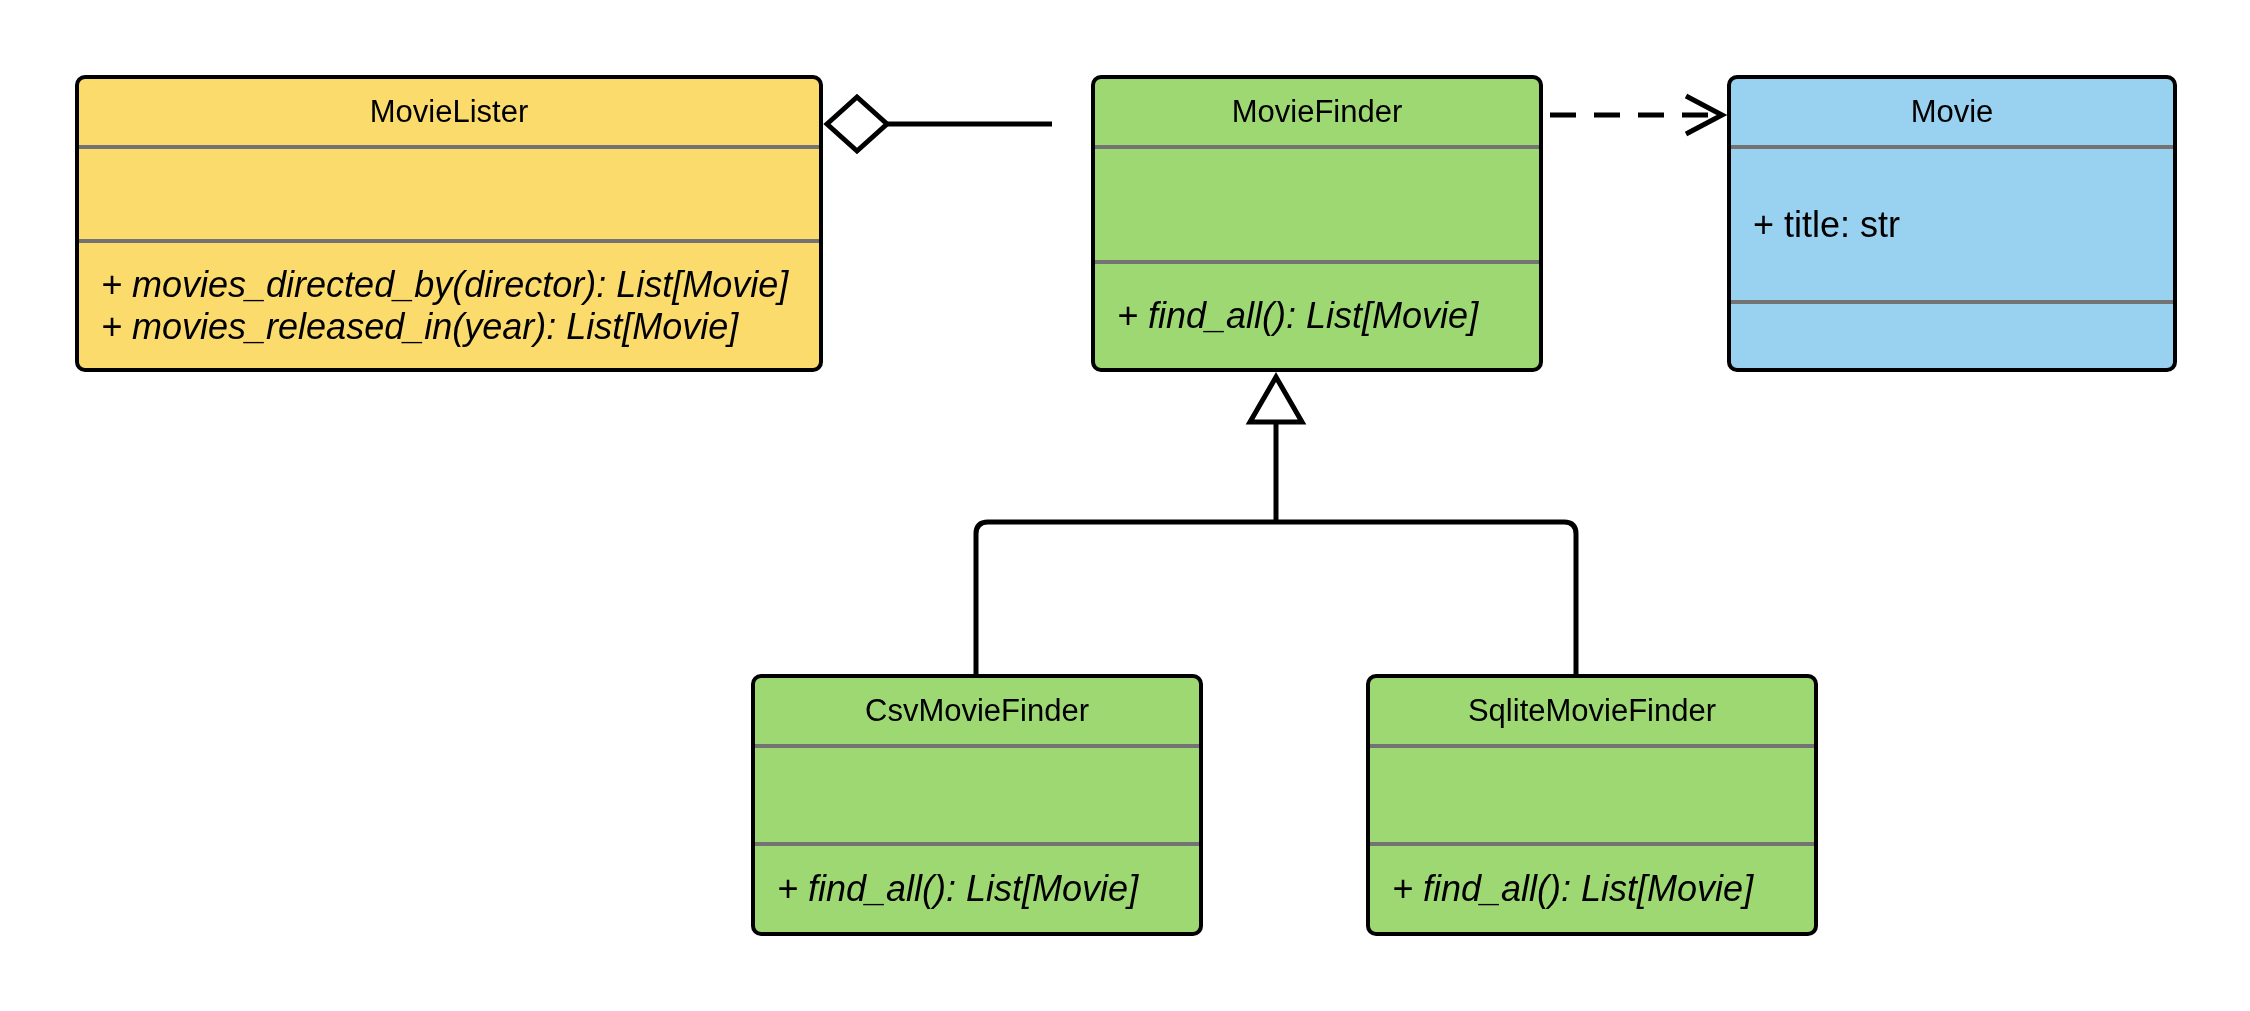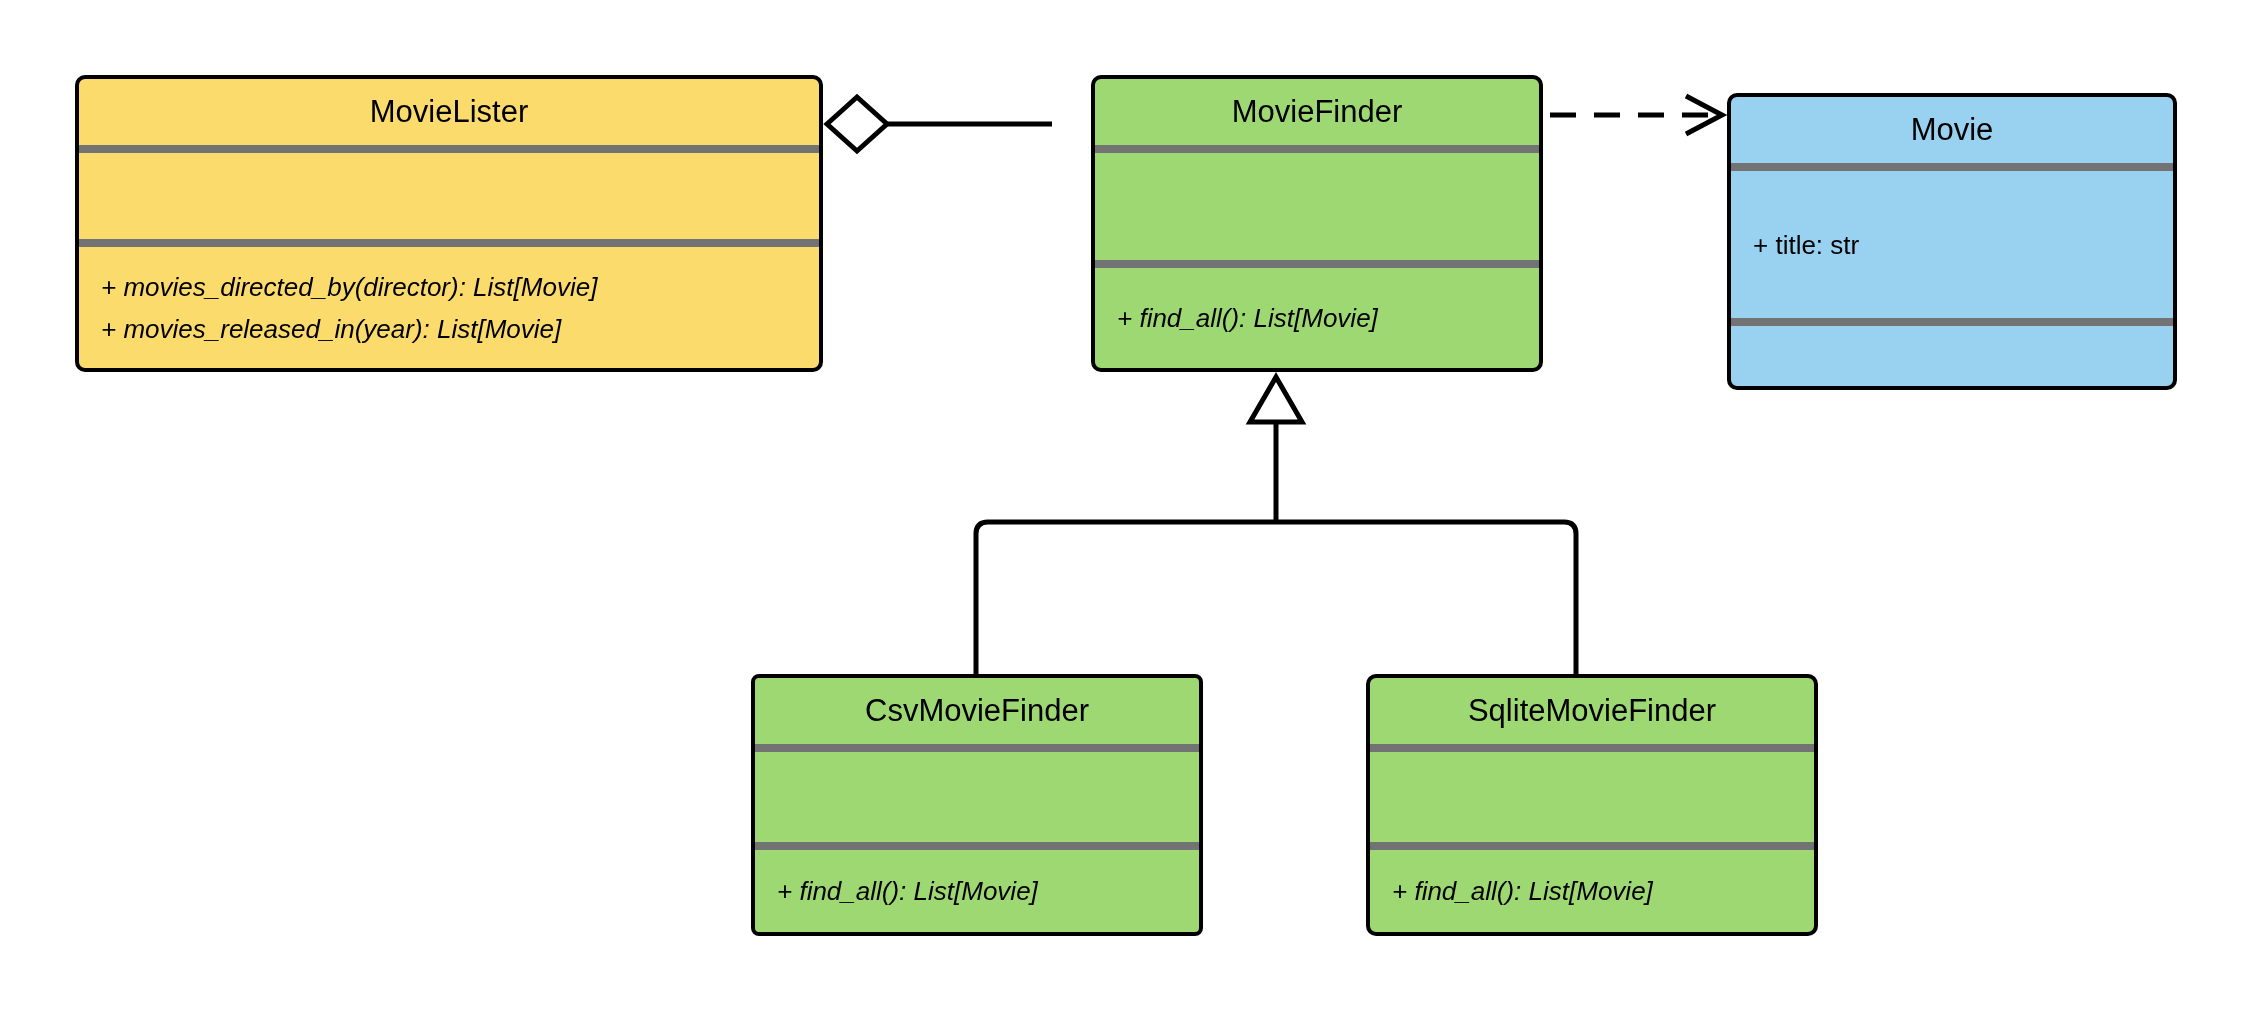--- a/index.html
+++ b/index.html
@@ -29,27 +29,27 @@
     box-sizing: border-box;
     height: 66px;
     display: flex;
     align-items: center;
     justify-content: center;
     font-size: 31px;
     white-space: nowrap;
   }
   .uml-attrs, .uml-methods {
     box-sizing: border-box;
-    border-top: 8px solid #737373;
+    border-top: 4px solid #737373;
     display: flex;
     flex-direction: column;
     justify-content: center;
     padding-left: 22px;
     padding-right: 8px;
-    font-size: 26px;
+    font-size: 36px;
     white-space: nowrap;
   }
   .uml-methods { flex: 1 1 auto; font-style: italic; }
   .member-line { line-height: 42px; }
 
   
   #box-movielister   { left: 75px;   top: 75px;  width: 748px; height: 297px; }
   #box-movielister   .uml-attrs   { height: 94px; }
   #box-moviefinder   { left: 1052px; top: 75px;  width: 452px; height: 297px; }
   #box-moviefinder   .uml-attrs   { height: 115px; }
@@ -109,29 +109,29 @@
   </div>
 
   <div id="box-moviefinder" class="uml-class" style="background: rgb(158, 216, 115); margin-left: 39px;">
     <div class="uml-title">MovieFinder</div>
     <div class="uml-attrs"></div>
     <div class="uml-methods">
       <div class="member-line">+ find_all(): List[Movie]</div>
     </div>
   </div>
 
-  <div id="box-movie" class="uml-class" style="background: rgb(153, 209, 240); margin-top: 18px;">
+  <div id="box-movie" class="uml-class" style="background: rgb(153, 209, 240);">
     <div class="uml-title">Movie</div>
     <div class="uml-attrs">
       <div class="member-line">+ title: str</div>
     </div>
     <div class="uml-methods"></div>
   </div>
 
-  <div id="box-csvfinder" class="uml-class" style="background: rgb(158, 216, 115); border-radius: 8px;">
+  <div id="box-csvfinder" class="uml-class" style="background: rgb(158, 216, 115);">
     <div class="uml-title">CsvMovieFinder</div>
     <div class="uml-attrs"></div>
     <div class="uml-methods">
       <div class="member-line">+ find_all(): List[Movie]</div>
     </div>
   </div>
 
   <div id="box-sqlitefinder" class="uml-class" style="background: rgb(158, 216, 115); margin-left: 15px;">
     <div class="uml-title">SqliteMovieFinder</div>
     <div class="uml-attrs"></div>

